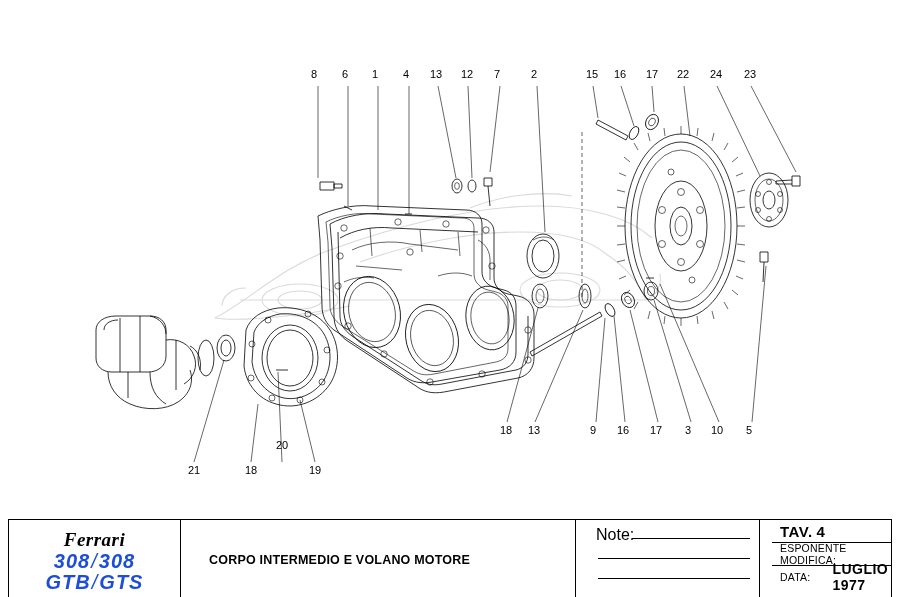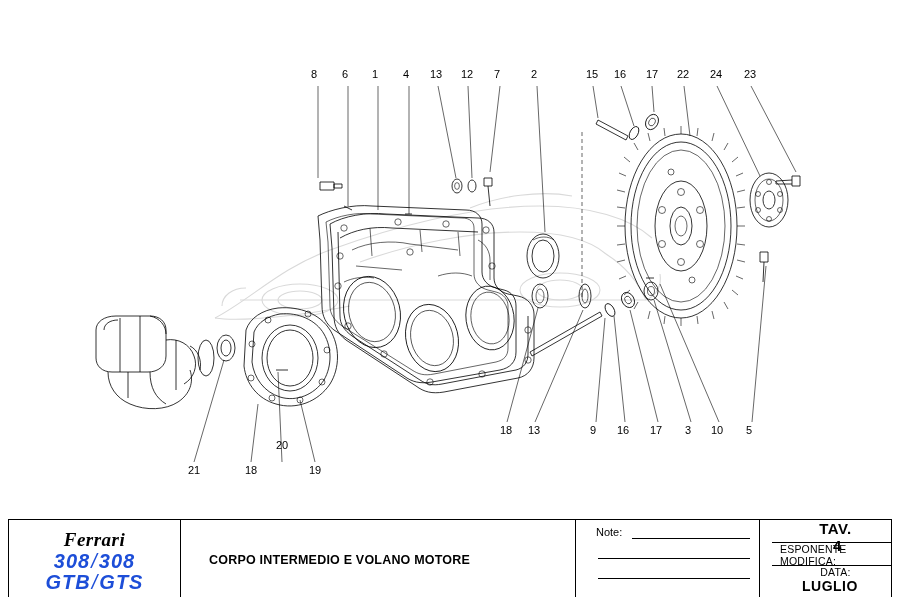--- a/index.html
+++ b/index.html
@@ -101,21 +101,21 @@
     letter-spacing: 0.2px;
   }
   .tb-note {
     width: 172px;
     border-right: 1.6px solid #000;
     box-sizing: border-box;
     padding: 6px 8px 4px 8px;
     position: relative;
   }
   .note-label {
-    font-size: 11px;
+    font-size: 16px;
     color: #000;
     position: absolute;
     left: 8px;
     top: 6px;
   }
   .note-line {
     position: absolute;
     height: 0;
     border-bottom: 1px solid #000;
   }
@@ -126,21 +126,20 @@
     flex: 1;
     box-sizing: border-box;
     display: flex;
     flex-direction: column;
   }
   .tb-row {
     box-sizing: border-box;
     display: flex;
     align-items: center;
     padding-left: 8px;
-    flex-direction: column;
   }
   .tb-row.r1 {
     height: 23px;
     border-bottom: 1.6px solid #000;
   }
   .tb-row.r2 {
     height: 23px;
     border-bottom: 1.6px solid #000;
     align-items: center;
   }

